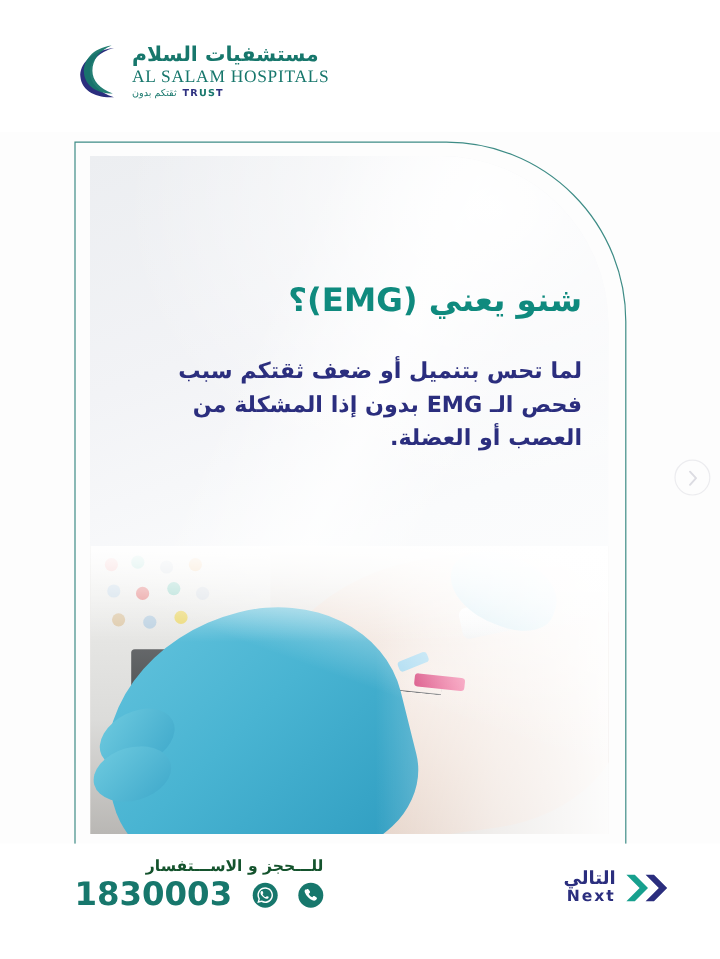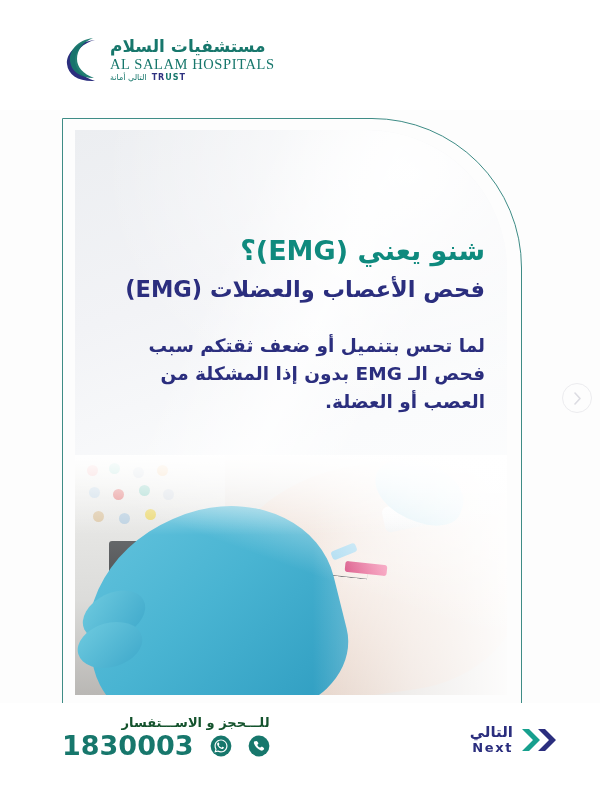--- a/index.html
+++ b/index.html
@@ -195,21 +195,21 @@
           <path d="M33 4 C14 6 4 18 5 28 C6 39 17 46 33 45 C20 41 13 33 13 24 C13 15 21 7 33 4 Z" fill="#2b2e7e"></path>
           <path d="M31 2 C15 4 7 15 8 25 C9 35 18 42 32 42 C21 38 15 31 15 23 C15 14 21 6 31 2 Z" fill="#17776c" opacity="0.95"></path>
         </svg>
       </div>
 
       <div class="logo-text">
         <div class="logo-ar">مستشفيات السلام</div>
         <div class="logo-en">AL SALAM HOSPITALS</div>
         <div class="logo-sub">
           <span class="logo-sub-en"><span class="t">TR</span><span class="u">US</span><span class="t">T</span></span>
-          <span class="logo-sub-ar">التالي أمانة</span>
+          <span class="logo-sub-ar">ثقتكم بدون</span>
         </div>
       </div>
 
     </div>
   </div>
 
   <div class="card">
     <div class="sheen"></div>
 
     <div class="photo">
@@ -242,21 +242,20 @@
       <div class="haze"></div>
       <div class="topfade"></div>
     </div>
   </div>
 
   <div class="card-frame"></div>
 
   <div class="copy">
     <div class="headline">
       <p class="h1">شنو يعني (EMG)؟</p>
-      <p class="h2">فحص الأعصاب والعضلات (EMG)</p>
     </div>
     <div class="body">
       <p>لما تحس بتنميل أو ضعف ثقتكم سبب</p>
       <p>فحص الـ EMG بدون إذا المشكلة من</p>
       <p>العصب أو العضلة.</p>
     </div>
   </div>
 
   <div class="side-arrow">
     <svg width="11" height="13" viewBox="0 0 11 13" aria-hidden="true">

